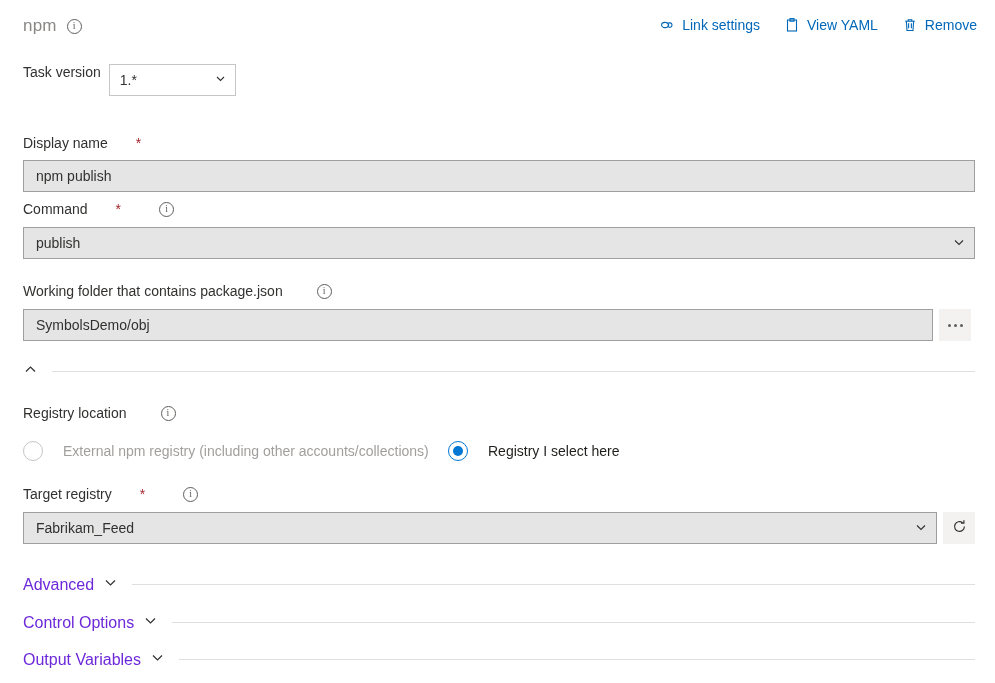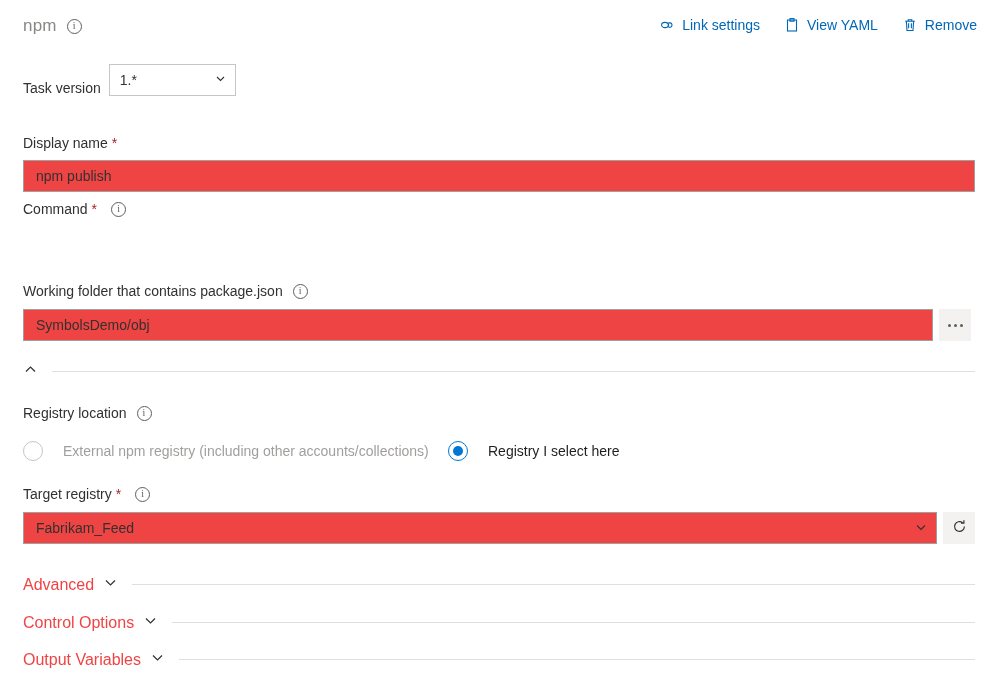--- a/index.html
+++ b/index.html
@@ -35,42 +35,42 @@
   }
   .action-link {
     display: flex; align-items: center; gap: 7px;
     color: #0067b8; font-size: 14px; cursor: pointer; white-space: nowrap;
   }
   .action-link svg { display: block; }
 
   
   .taskversion-row {
     position: absolute; left: 23px; top: 64px;
-    display: flex; align-items: flex-end; gap: 8px;
+    display: flex; align-items: flex-start; gap: 8px;
   }
   .tv-label { font-size: 14px; color: #323130; }
   .tv-select {
     width: 127px; height: 32px; border: 1px solid #c8c6c4; background: #fff;
     display: flex; align-items: center; padding: 0 8px 0 10px;
     font-size: 14px; color: #323130; position: relative; cursor: pointer;
   }
   .tv-select .chev { margin-left: auto; }
 
   
   .field { position: absolute; left: 23px; }
   .lbl {
     font-size: 14px; color: #323130; display: flex; align-items: center;
-    line-height: 18px; white-space: nowrap;
+    line-height: 18px; white-space: nowrap; gap: 24px;
   }
   .req { color: #a4262c; margin-left: 4px; }
   .lbl .info-icon { margin-left: 14px; }
   .lbl.gap-sm .info-icon { margin-left: 10px; }
 
   .input-box {
-    height: 32px; border: 1px solid #a19f9d; background: #ef4444;
+    height: 32px; border: 1px solid #a19f9d; background: #e5e5e5;
     display: flex; align-items: center; padding: 0 10px 0 12px;
     font-size: 14px; color: #323130;
   }
   .input-box.sel { cursor: pointer; padding-right: 8px; }
   .input-box .val { flex: 1; overflow: hidden; text-overflow: ellipsis; white-space: nowrap; }
 
   .row-with-btn { display: flex; align-items: stretch; gap: 6px; }
   .side-btn {
     width: 32px; height: 32px; background: #f3f2f1;
     display: flex; align-items: center; justify-content: center;
@@ -103,21 +103,21 @@
   .radio.checked .dot::after {
     content: ""; position: absolute; left: 4px; top: 4px;
     width: 10px; height: 10px; border-radius: 50%; background: #0078d4;
   }
 
   
   .collapse-row {
     position: absolute; left: 23px; width: 952px; display: flex; align-items: center;
   }
   .collapse-title {
-    font-size: 16px; color: #ef4444; display: flex; align-items: center; gap: 9px;
+    font-size: 16px; color: #6d28d9; display: flex; align-items: center; gap: 9px;
     white-space: nowrap; cursor: pointer;
   }
   .collapse-rule { flex: 1; height: 1px; background: #e1dfdd; margin-left: 14px; }
 </style>
 </head>
 <body>
 
 <div class="page">
 
   <div class="header">
@@ -184,20 +184,28 @@
     <div class="input-box" style="margin-top:8px; width:952px;">
       <span class="val">npm publish</span>
     </div>
   </div>
 
   <div class="field" style="top:200px; width:952px;">
     <div class="lbl">
       <span>Command</span>
       <span class="req">*</span>
       <span class="info-icon">i</span>
+    </div>
+    <div class="input-box sel" style="margin-top:9px; width:952px;">
+      <span class="val">publish</span>
+      <span>
+        <svg width="14" height="14" viewBox="0 0 14 14" fill="none" stroke="#323130" stroke-width="1.1">
+          <path d="M3 5.5L7 9.5L11 5.5"></path>
+        </svg>
+      </span>
     </div>
   </div>
 
   <div class="field" style="top:282px; width:952px;">
     <div class="lbl gap-sm">
       <span>Working folder that contains package.json</span>
       <span class="info-icon">i</span>
     </div>
     <div class="row-with-btn" style="margin-top:9px;">
       <div class="input-box" style="width:910px;">

